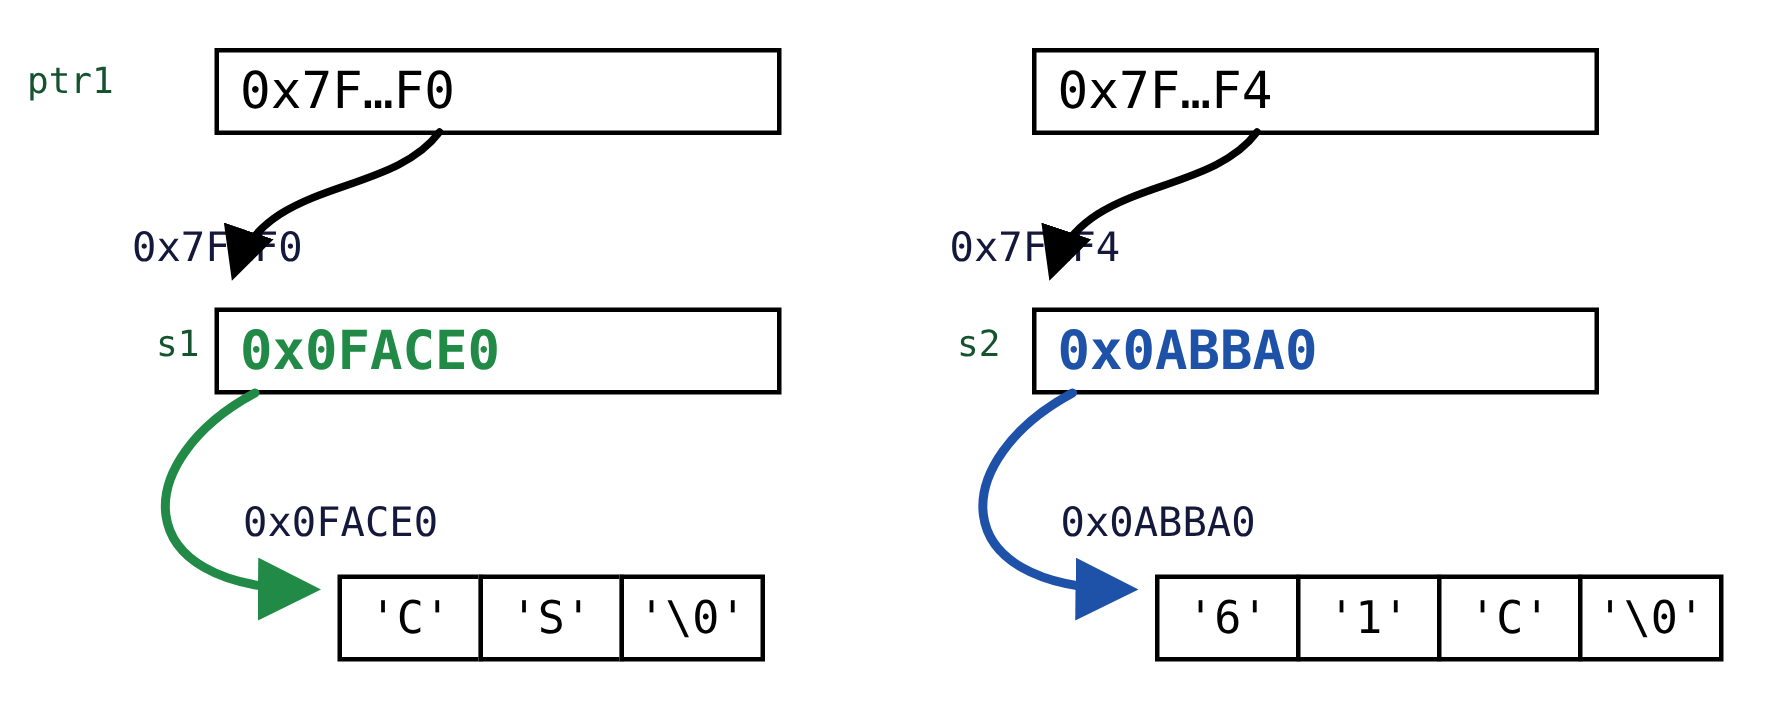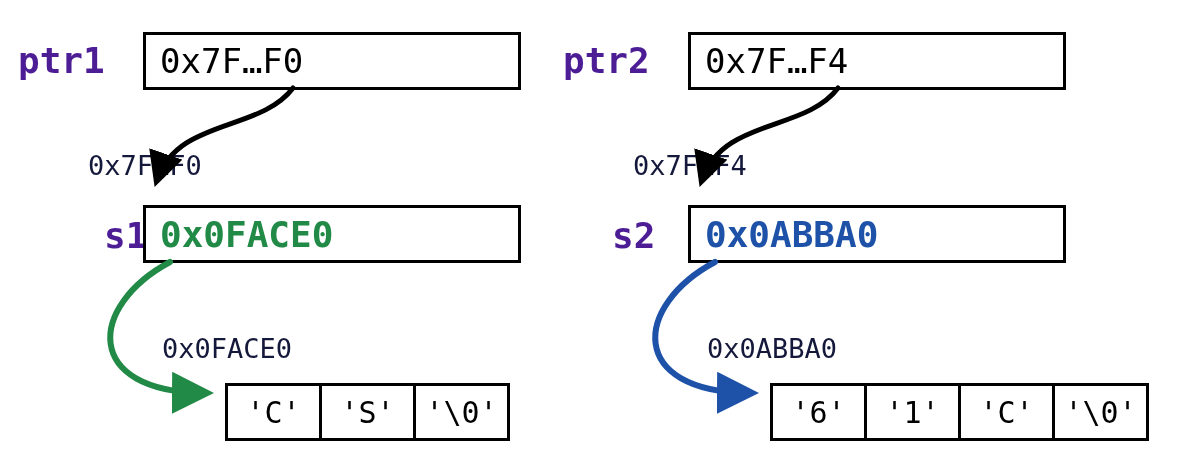--- a/index.html
+++ b/index.html
@@ -1,19 +1,19 @@
 <!DOCTYPE html>
 <html><head>
 <meta charset="utf-8">
 <style>
   * { margin:0; padding:0; box-sizing:border-box; }
   html,body { background:#ffffff; }
   body { font-family:"DejaVu Sans Mono", monospace; }
   .diagram { position:relative; width:1178px; height:470px; background:#fff; overflow:hidden; }
-  .var-label { position:absolute; font-size:36px; color:#4c1d95; white-space:nowrap;font-weight:bold; }
+  .var-label { position:absolute; font-size:24px; color:#14532d; white-space:nowrap; }
   .box { position:absolute; width:378px; height:58px; border:3px solid #000; background:#fff;
          display:flex; align-items:center; padding-left:14px; }
   .box-value { font-size:34px; color:#000; white-space:nowrap; }
   .value-green { color:#218a46; font-weight:bold; font-size:36px; }
   .value-blue  { color:#1d52a8; font-weight:bold; font-size:36px; }
   .addr-label { position:absolute; font-size:27px; color:#14183a; white-space:nowrap; }
   .char-array { position:absolute; display:flex; }
   .char-cell { width:97px; height:58px; border:3px solid #000; background:#fff; margin-left:-3px;
                display:flex; align-items:center; justify-content:center; font-size:30px; color:#000; }
   .char-cell:first-child { margin-left:0; }
@@ -39,29 +39,28 @@
   </div>
 
   <div class="addr-label" style="left:162px; top:333px">0x0FACE0</div>
 
   <div class="char-array" style="left:225px; top:383px">
     <div class="char-cell">'C'</div>
     <div class="char-cell">'S'</div>
     <div class="char-cell">'\0'</div>
   </div>
 
-  <div class="var-label" style="left:563px; top:40px">ptr2</div>
 
   <div class="box" style="left:688px; top:32px">
     <span class="box-value">0x7F…F4</span>
   </div>
 
   <div class="addr-label" style="left:633px; top:150px">0x7F…F4</div>
 
-  <div class="var-label" style="left:612px; top:215px">s2</div>
+  <div class="var-label" style="left:638px; top:215px">s2</div>
 
   <div class="box" style="left:688px; top:205px">
     <span class="box-value value-blue">0x0ABBA0</span>
   </div>
 
   <div class="addr-label" style="left:707px; top:333px">0x0ABBA0</div>
 
   <div class="char-array" style="left:770px; top:383px">
     <div class="char-cell">'6'</div>
     <div class="char-cell">'1'</div>

